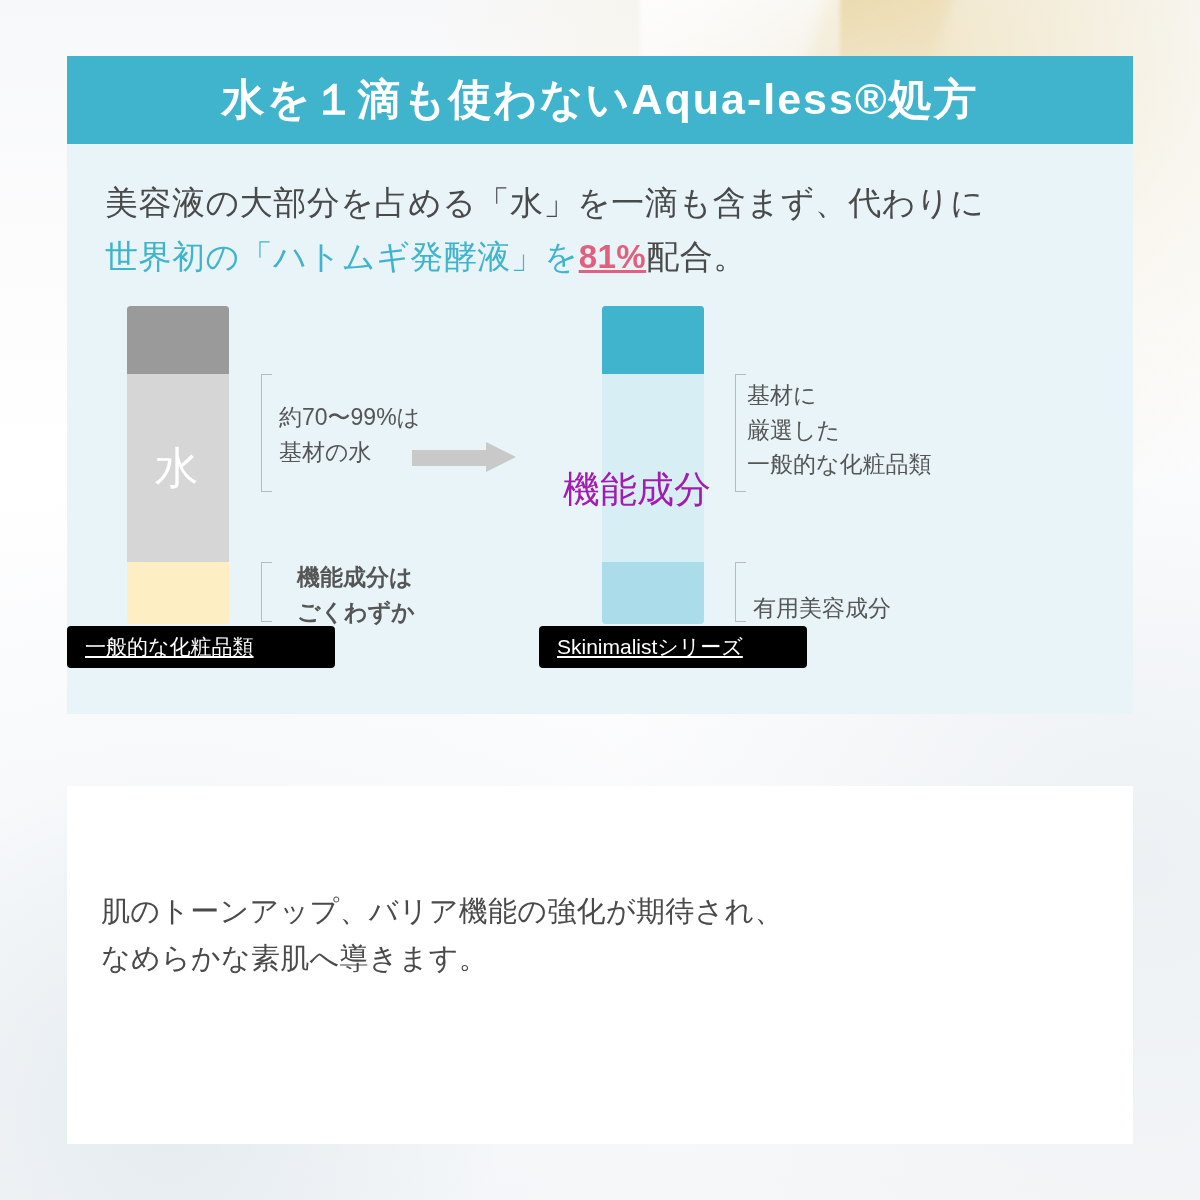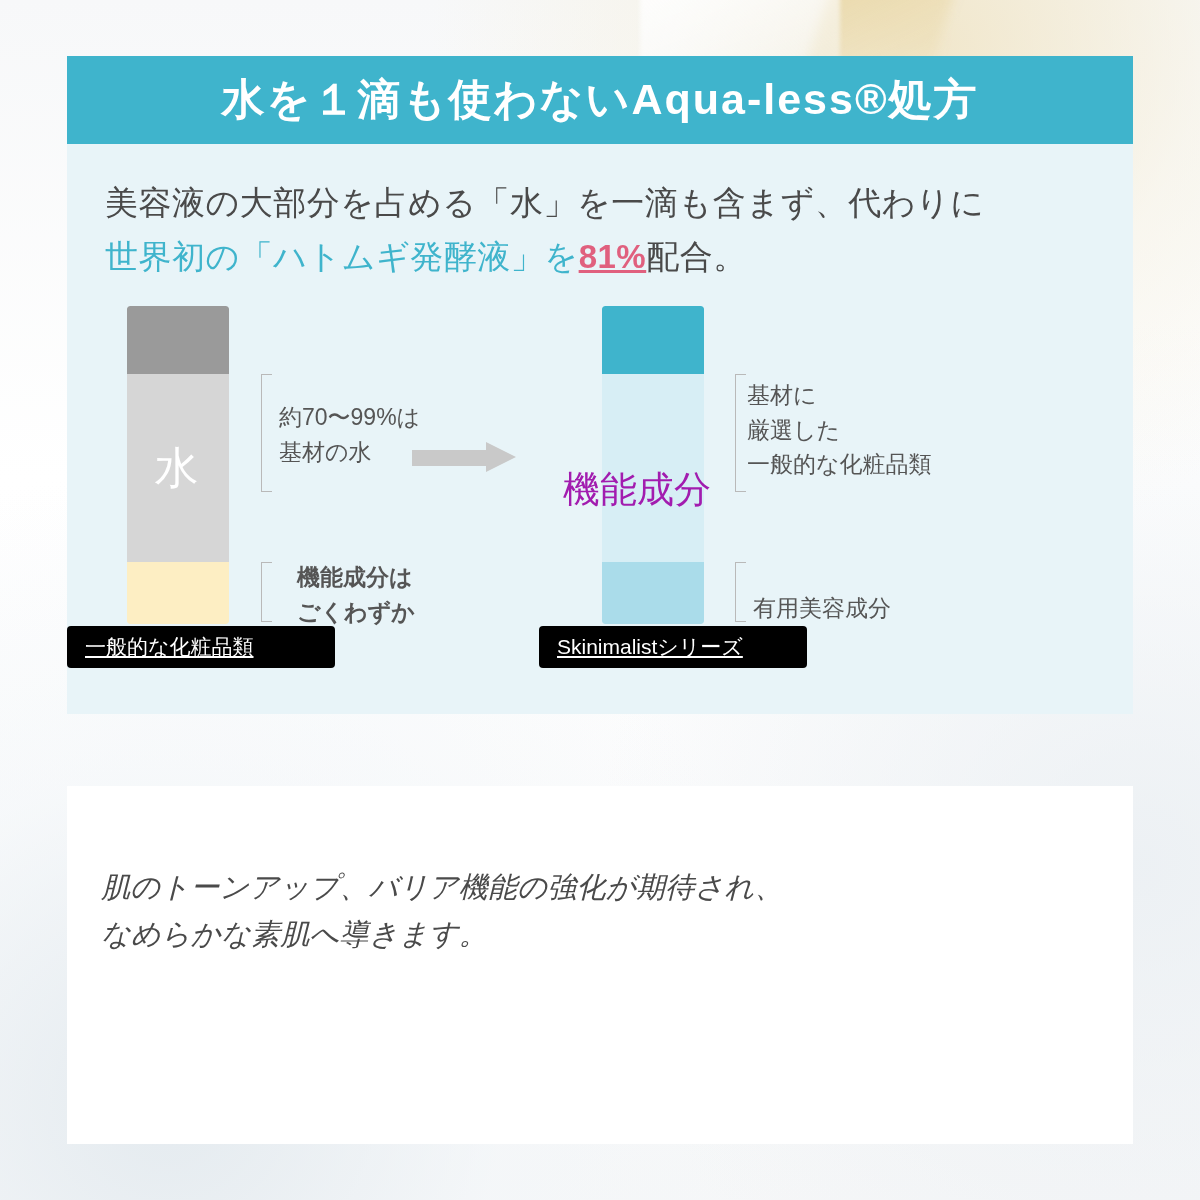--- a/index.html
+++ b/index.html
@@ -224,21 +224,21 @@
     padding: 54px 0 0 0;
     box-sizing: border-box;
   }
   .body-par {
     font-size: 29px;
     color: #4a4a4a;
     line-height: 1.62;
     letter-spacing: 0.3px;
     padding-left: 34px;
   }
-  .body-par.second { margin-top: 24px; font-style: italic; }
+  .body-par.second { margin-top: 48px; }
 </style>
 </head>
 <body>
 
 <div class="backdrop">
   <div class="streak"></div>
 </div>
 
 <div class="stage">
 

